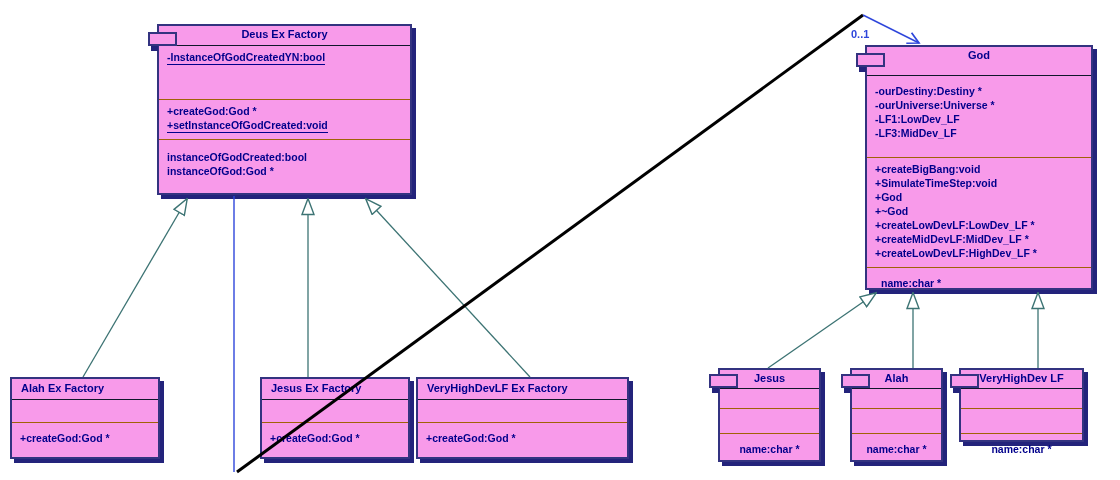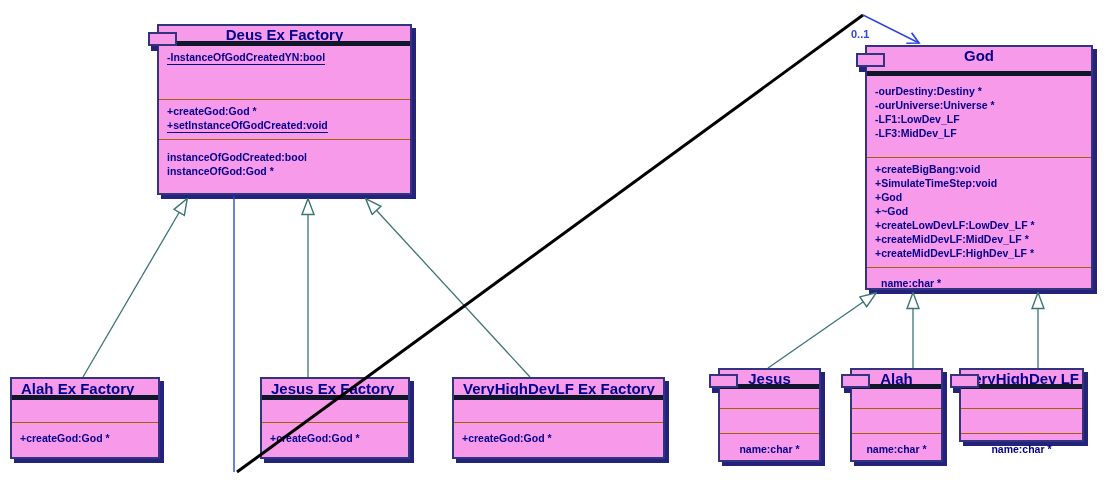--- a/index.html
+++ b/index.html
@@ -8,22 +8,22 @@
     font-family:"Liberation Sans", sans-serif;
   }
   .overlay{position:absolute;left:0;top:0;z-index:10;pointer-events:none;}
   .uml-box{
     position:absolute;box-sizing:border-box;z-index:2;
     background:#F89AEA;border:2px solid #333380;
     box-shadow:4px 4px 0 0 #23237B;
     color:#00008B;
   }
   .ttl{
-    box-sizing:border-box;font-weight:bold;font-size:15px;line-height:17px;
-    border-bottom:5px solid #0f172a;text-align:center;white-space:nowrap;overflow:hidden;
+    box-sizing:border-box;font-weight:bold;font-size:11px;line-height:17px;
+    border-bottom:1px solid #0f172a;text-align:center;white-space:nowrap;overflow:hidden;
   }
   .ttl.left{text-align:left;padding-left:9px;}
   .sec{box-sizing:border-box;border-bottom:1px solid #a16207;}
   .sec.last{border-bottom:none;}
   .row{
     font-size:10.5px;font-weight:bold;line-height:14px;padding-left:8px;
     white-space:nowrap;color:#00008B;
   }
   .row.center{text-align:center;padding-left:0;}
   .u{border-bottom:1px solid #00008B;display:inline-block;line-height:13px;}
@@ -71,21 +71,21 @@
       <div class="row">-LF1:LowDev_LF</div>
       <div class="row">-LF3:MidDev_LF</div>
     </div>
     <div class="sec pad-t4" style="height:110px;">
       <div class="row">+createBigBang:void</div>
       <div class="row">+SimulateTimeStep:void</div>
       <div class="row">+God</div>
       <div class="row">+~God</div>
       <div class="row">+createLowDevLF:LowDev_LF *</div>
       <div class="row">+createMidDevLF:MidDev_LF *</div>
-      <div class="row">+createMidDevLF:HighDev_LF *</div>
+      <div class="row">+createLowDevLF:HighDev_LF *</div>
     </div>
     <div class="sec last pad-t8">
       <div class="row" style="padding-left:14px;">name:char *</div>
     </div>
   </div>
 
   <div class="uml-box" style="left:10px;top:377px;width:150px;height:82px;">
     <div class="ttl left" style="height:21px;line-height:19px;">Alah Ex Factory</div>
     <div class="sec" style="height:23px;"></div>
     <div class="sec last pad-t8">
@@ -94,21 +94,21 @@
   </div>
 
   <div class="uml-box" style="left:260px;top:377px;width:150px;height:82px;">
     <div class="ttl left" style="height:21px;line-height:19px;">Jesus Ex Factory</div>
     <div class="sec" style="height:23px;"></div>
     <div class="sec last pad-t8">
       <div class="row">+createGod:God *</div>
     </div>
   </div>
 
-  <div class="uml-box" style="left:452px;top:377px;width:213px;height:82px;">
+  <div class="uml-box" style="left:416px;top:377px;width:213px;height:82px;">
     <div class="ttl left" style="height:21px;line-height:19px;">VeryHighDevLF Ex Factory</div>
     <div class="sec" style="height:23px;"></div>
     <div class="sec last pad-t8">
       <div class="row">+createGod:God *</div>
     </div>
   </div>
 
   <div class="uml-box" style="left:718px;top:368px;width:103px;height:94px;">
     <div class="cls-icon" style="top:4px;"></div>
     <div class="ttl" style="height:19px;">Jesus</div>

